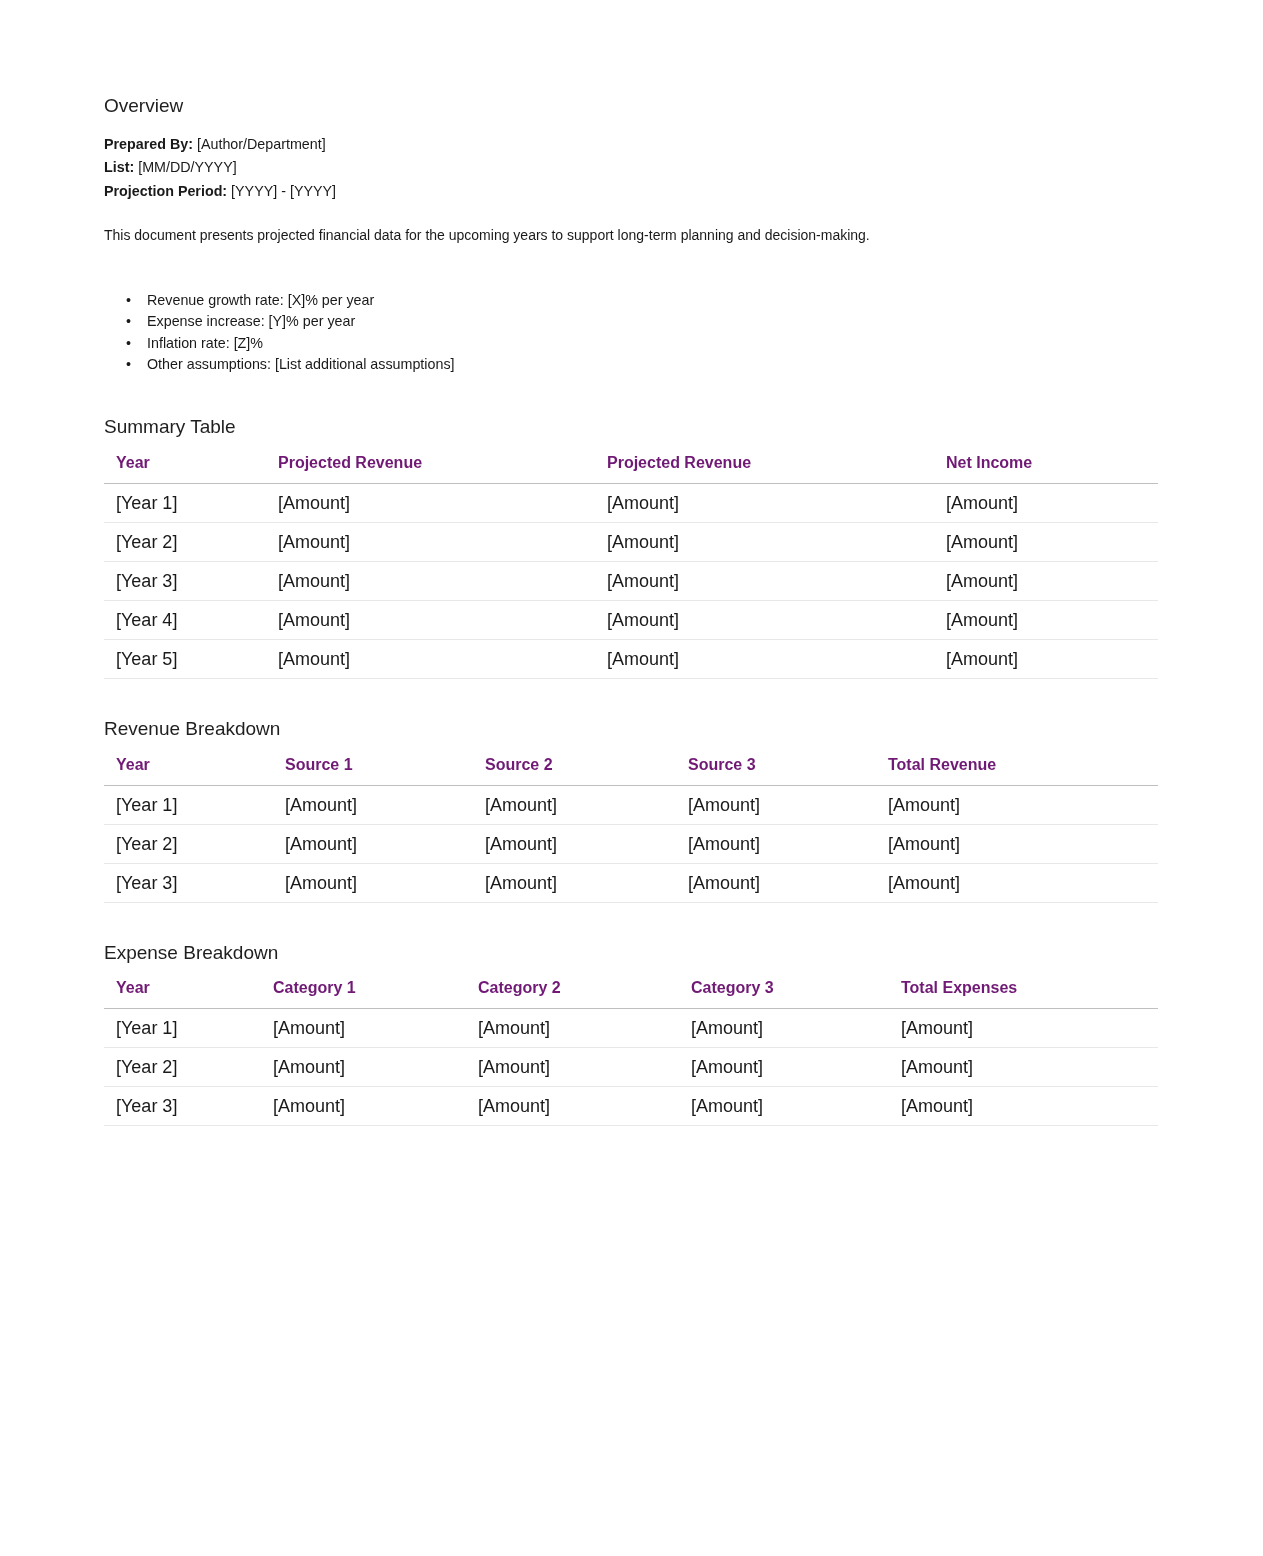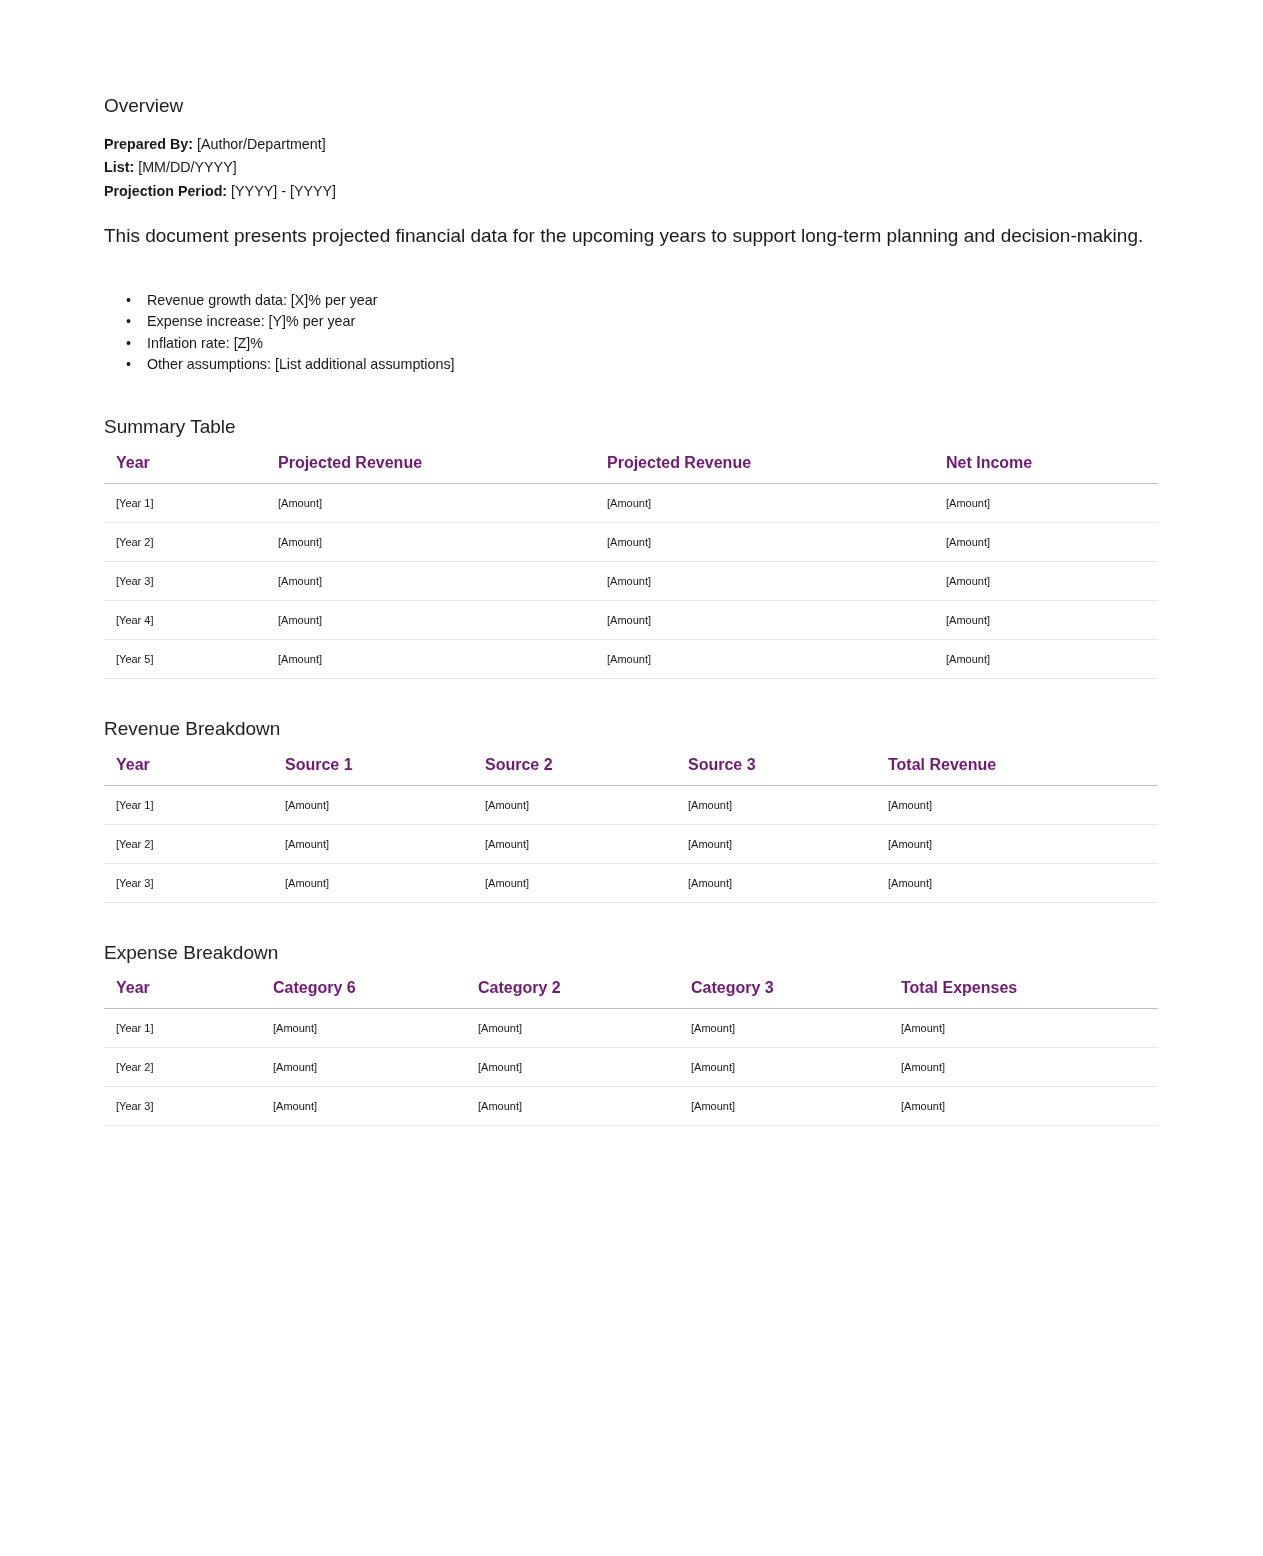--- a/index.html
+++ b/index.html
@@ -46,21 +46,21 @@
   .meta-line {
     white-space: nowrap;
   }
   .meta-label {
     font-weight: 700;
   }
   .meta-value {
     font-weight: 400;
   }
   .intro-paragraph {
-    font-size: 19px;
+    font-size: 14px;
     line-height: 21px;
     color: #1a1a1a;
     margin: 0 0 44px 0;
   }
   .assumption-list {
     margin: 0 0 40px 0;
     padding: 0 0 0 22px;
     list-style: none;
   }
   .assumption-list li {
@@ -90,21 +90,21 @@
     font-size: 16px;
     font-weight: 700;
     color: #701a75;
     padding: 0 8px 11px 12px;
     border-bottom: 1.3px solid #bfbfbf;
     vertical-align: bottom;
     line-height: 18px;
   }
   .data-table td {
     text-align: left;
-    font-size: 11px;
+    font-size: 18px;
     font-weight: 400;
     color: #1a1a1a;
     padding: 10px 8px 10px 12px;
     border-bottom: 1px solid #e8e8e8;
     vertical-align: middle;
     line-height: 18px;
     height: 17px;
   }
   .data-table tbody tr:last-child td {
     border-bottom: 1px solid #e8e8e8;
@@ -141,21 +141,21 @@
   <div class="meta-block" id="meta-block">
       <div class="meta-line"><span class="meta-label">Prepared By:</span><span class="meta-value"> [Author/Department]</span></div>
       <div class="meta-line"><span class="meta-label">List:</span><span class="meta-value"> [MM/DD/YYYY]</span></div>
       <div class="meta-line"><span class="meta-label">Projection Period:</span><span class="meta-value"> [YYYY] - [YYYY]</span></div>
     </div>
 
   <p class="intro-paragraph">This document presents projected financial data for the upcoming years to support long-term planning and decision-making.</p>
 
 
   <ul class="assumption-list" id="assumptions-list">
-      <li><span class="bullet">•</span><span>Revenue growth data: [X]% per year</span></li>
+      <li><span class="bullet">•</span><span>Revenue growth rate: [X]% per year</span></li>
       <li><span class="bullet">•</span><span>Expense increase: [Y]% per year</span></li>
       <li><span class="bullet">•</span><span>Inflation rate: [Z]%</span></li>
       <li><span class="bullet">•</span><span>Other assumptions: [List additional assumptions]</span></li>
     </ul>
 
   <div class="table-block">
     <h2 class="section-heading">Summary Table</h2>
     <table class="data-table table-summary" id="summary-table">
       <colgroup>
         <col class="c0">
@@ -257,21 +257,21 @@
       <colgroup>
         <col class="c0">
           <col class="c1">
           <col class="c2">
           <col class="c3">
           <col class="c4">
       </colgroup>
       <thead>
           <tr>
             <th>Year</th>
-            <th>Category 6</th>
+            <th>Category 1</th>
             <th>Category 2</th>
             <th>Category 3</th>
             <th>Total Expenses</th>
           </tr>
         </thead>
       <tbody>
           <tr>
             <td>[Year 1]</td>
             <td>[Amount]</td>
             <td>[Amount]</td>

